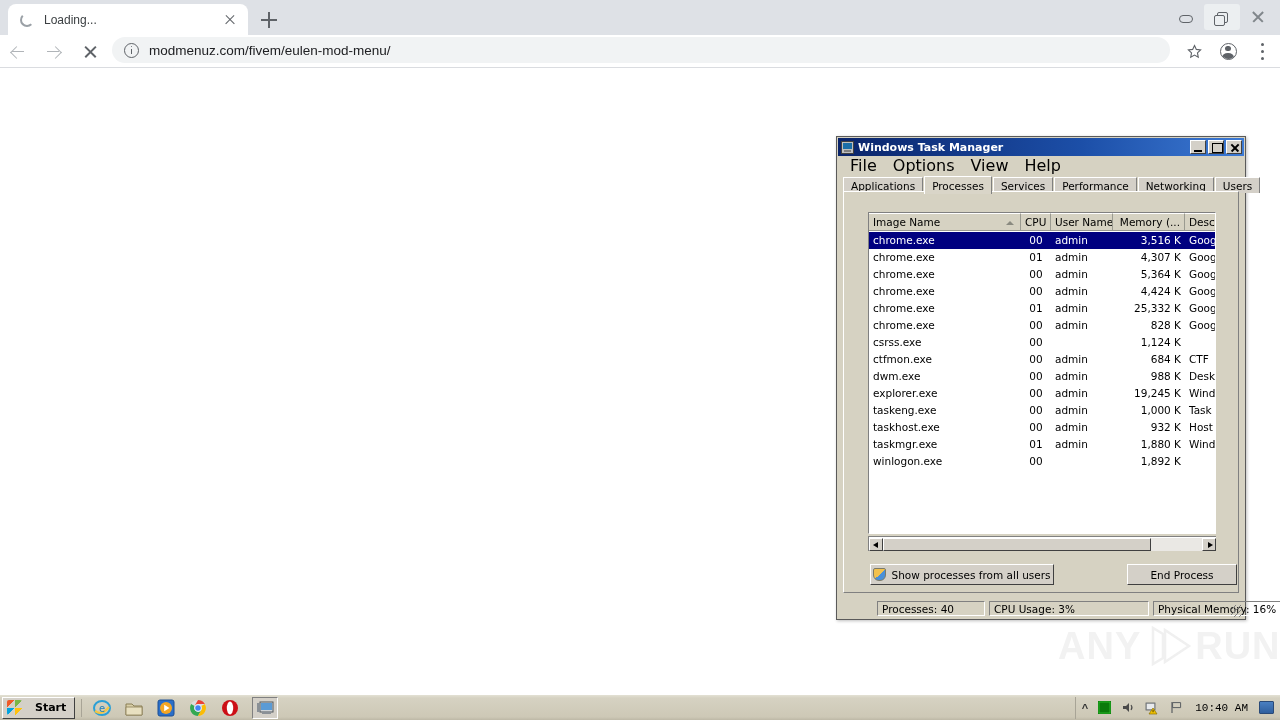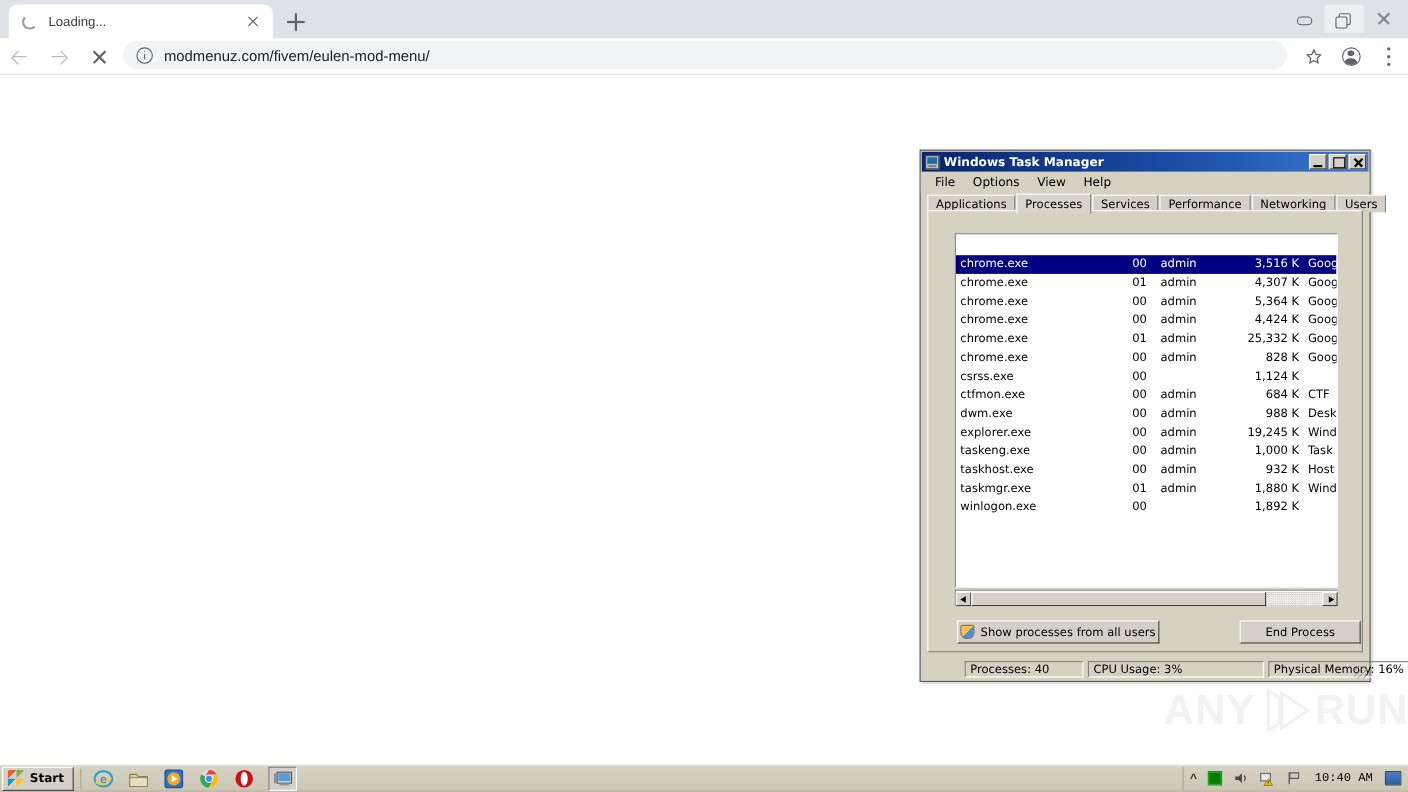--- a/index.html
+++ b/index.html
@@ -198,21 +198,21 @@
   .tm-wb-cl::before, .tm-wb-cl::after {
     content:""; position:absolute; left:2.5px; top:6px; width:10px; height:1.6px; background:#000;
   }
   .tm-wb-cl::before { transform:rotate(45deg); }
   .tm-wb-cl::after  { transform:rotate(-45deg); }
 
   .tm-menubar {
     height:17px; display:flex; align-items:center; padding-left:6px; gap:2px;
     background:#d6d2c2;
   }
-  .tm-menu { font-size:11px; color:#000; padding:1px 7px;text-align:right; }
+  .tm-menu { font-size:16px; color:#000; padding:1px 7px;text-align:right; }
 
   .tm-tabstrip {
     margin:2px 6px 0 6px; height:17px; display:flex; align-items:flex-end;
     position:relative;
   }
   .tm-tab {
     font-size:10.5px; color:#000; padding:2px 7px 2px 7px; height:16px;
     background:#d4d0c8;
     border-top:1px solid #ffffff; border-left:1px solid #ffffff;
     border-right:1px solid #808080;
@@ -331,21 +331,21 @@
   }
 
   
   .taskbar {
     position:absolute; left:0; bottom:0; width:1280px; height:26px;
     background:linear-gradient(to bottom,#e3e1d4 0%, #d6d2c2 12%, #cdc8b6 88%, #bdb8a6 100%);
     border-top:1px solid #ffffff;
     display:flex; align-items:center;
   }
   .start-btn {
-    margin-left:2px; height:22px; display:flex; align-items:center; gap:5px;
+    margin-left:2px; height:22px; display:flex; align-items:center; gap:13px;
     padding:0 8px 0 4px; background:#d4d0c8;
     border-top:1px solid #ffffff; border-left:1px solid #ffffff;
     border-right:1px solid #404040; border-bottom:1px solid #404040;
     font-size:11px; font-weight:bold; color:#000;
     font-family:"DejaVu Sans", sans-serif;
   }
   .start-flag {
     width:15px; height:15px; flex:0 0 auto;
     background:
       linear-gradient(to bottom right,#f05a28 0 48%, transparent 48%) 0 0/8px 8px no-repeat,
@@ -469,20 +469,30 @@
       <span class="tm-tab sel">Processes</span>
       <span class="tm-tab">Services</span>
       <span class="tm-tab">Performance</span>
       <span class="tm-tab">Networking</span>
       <span class="tm-tab">Users</span>
     </div>
 
     <div class="tm-panel">
 
       <div class="tm-list-wrap">
+        <div class="tm-hdr">
+          <div class="tm-hdr-cell c-name">
+            <span>Image Name</span>
+            <span class="sort-arrow"></span>
+          </div>
+          <div class="tm-hdr-cell c-cpu">CPU</div>
+          <div class="tm-hdr-cell c-user">User Name</div>
+          <div class="tm-hdr-cell c-mem">Memory (...</div>
+          <div class="tm-hdr-cell c-desc">Desc</div>
+        </div>
         <div class="tm-rows" id="rows-host">
             <div class="tm-row sel">
               <div class="cell c-name">chrome.exe</div>
               <div class="cell c-cpu">00</div>
               <div class="cell c-user">admin</div>
               <div class="cell c-mem">3,516 K</div>
               <div class="cell c-desc">Goog</div>
             </div>
             <div class="tm-row">
               <div class="cell c-name">chrome.exe</div>

